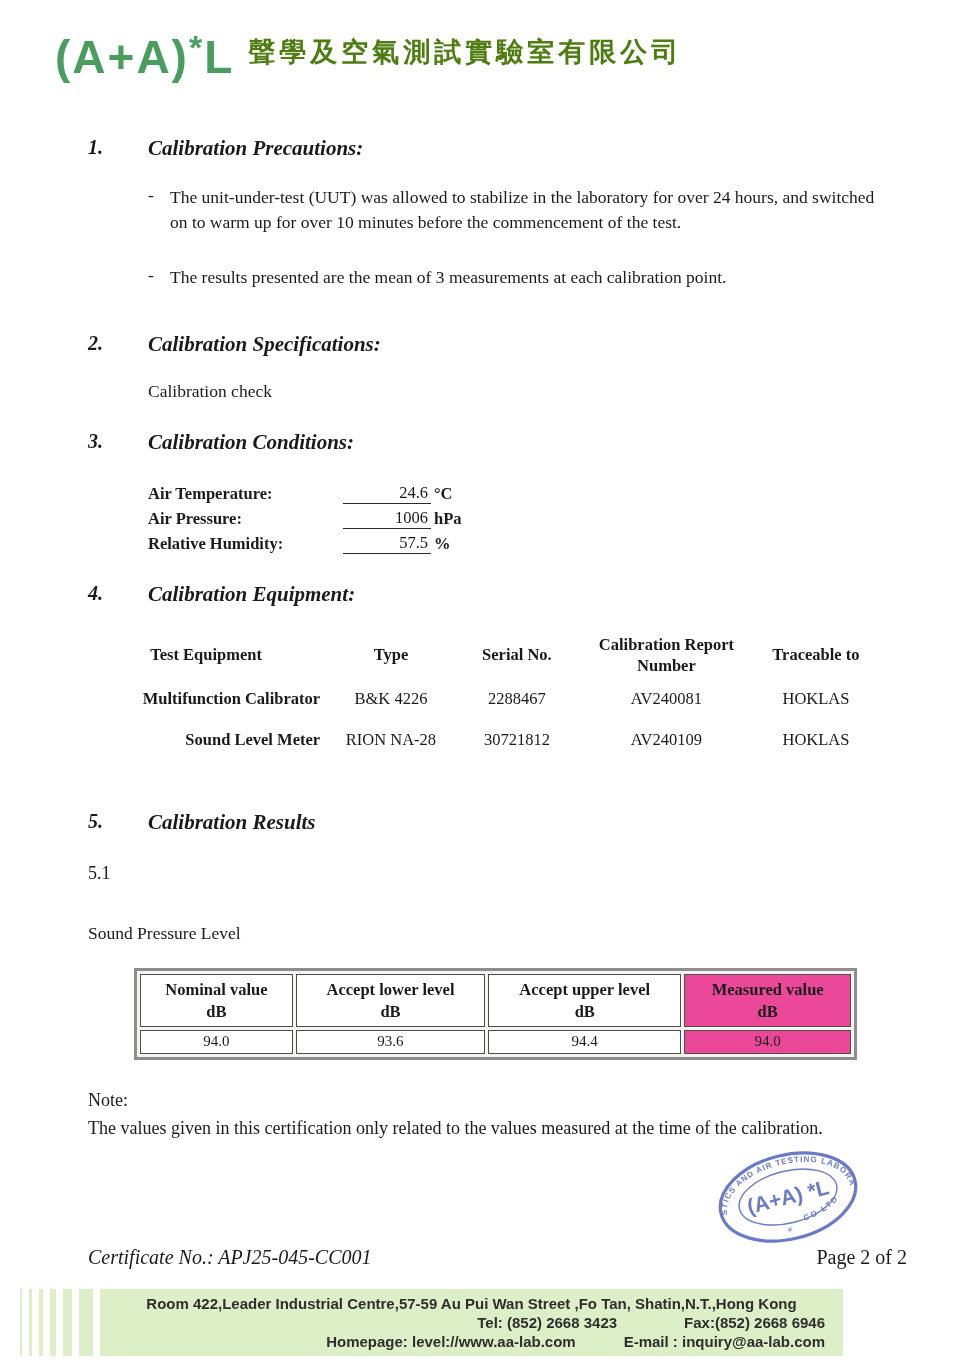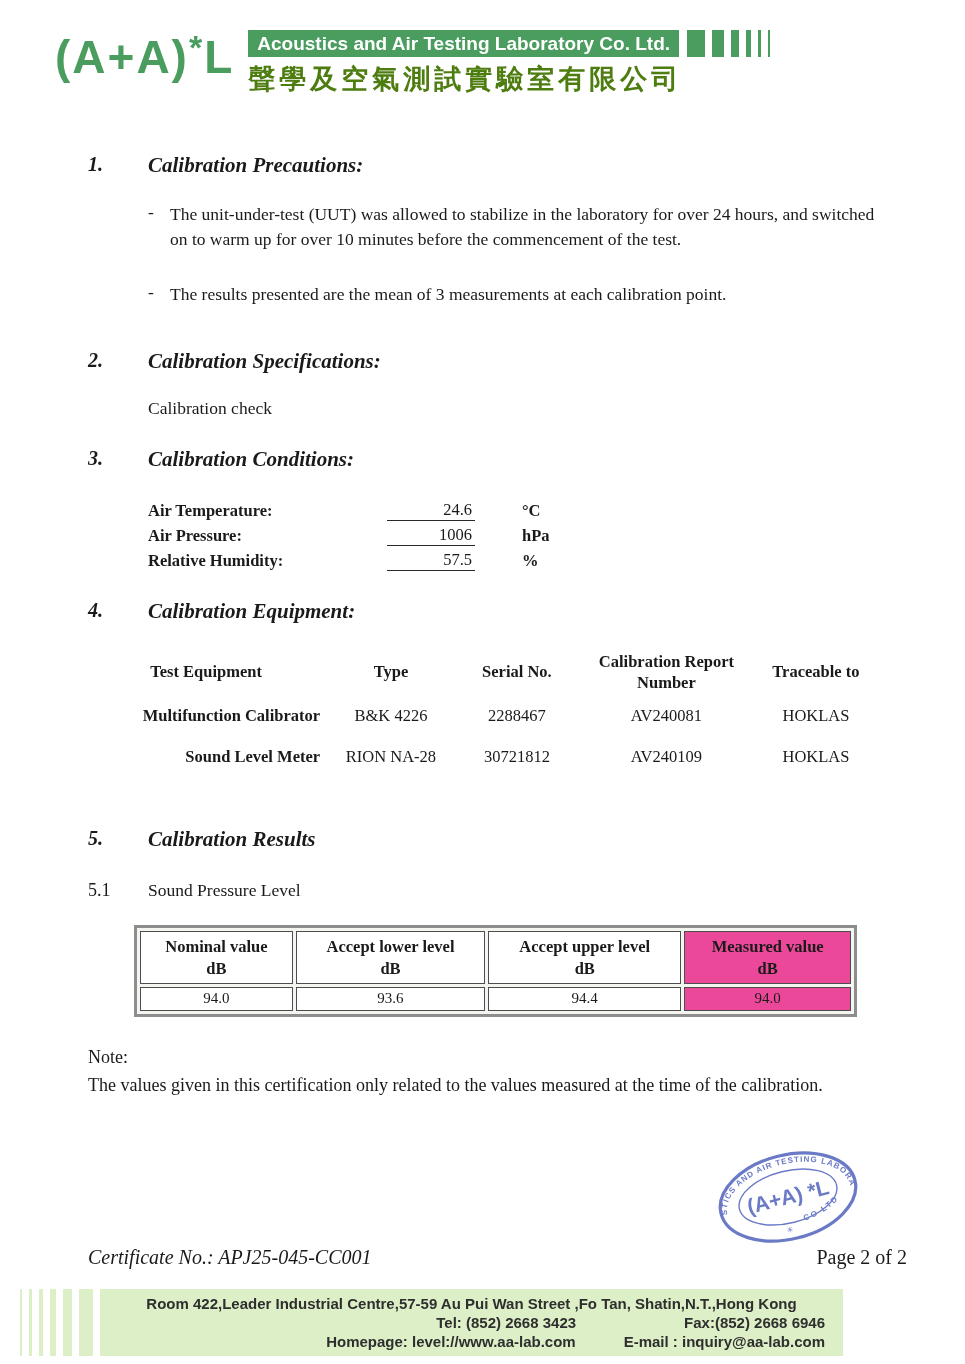--- a/index.html
+++ b/index.html
@@ -74,21 +74,21 @@
   .body-text { font-size: 17.5px; }
 
   .bullet-row { display: flex; padding-left: 60px; }
   .bullet-dash { flex: 0 0 22px; font-size: 17.5px; }
   .bullet-text { font-size: 17.5px; line-height: 1.45; }
 
   .indent { padding-left: 60px; }
 
   
   .cond-block { padding-left: 60px; }
-  .cond-row { display: flex; align-items: flex-end; height: 25px; font-size: 16.5px; gap: 44px; }
+  .cond-row { display: flex; align-items: flex-end; height: 25px; font-size: 16.5px; }
   .cond-label { width: 195px; font-weight: bold; }
   .cond-line {
     width: 88px;
     border-bottom: 1.3px solid #2a2a2a;
     text-align: right;
     padding-right: 3px;
     line-height: 1.15;
   }
   .cond-unit { font-weight: bold; margin-left: 3px; }
 
@@ -171,56 +171,45 @@
   .footer-main {
     background: #ddefc6;
     width: 766px;
     padding: 5px 14px 0 14px;
     font-family: "Liberation Sans", sans-serif;
     font-weight: bold;
     font-size: 15px;
     color: #2e2e2e;
   }
   .footer-line1 { text-align: center; line-height: 19px; }
-  .footer-line2 { display: flex; justify-content: flex-end; gap: 108px; line-height: 19px; padding-right: 4px; }
+  .footer-line2 { display: flex; justify-content: flex-end; gap: 67px; line-height: 19px; padding-right: 4px; }
   .footer-line3 { display: flex; justify-content: flex-end; gap: 48px; line-height: 19px; padding-right: 4px; }
 
   
   .mt-h1 { margin-top: 56px; }
   .mt-b1 { margin-top: 24px; }
   .mt-b2 { margin-top: 29px; }
   .mt-h2 { margin-top: 42px; }
   .mt-spec { margin-top: 24px; }
   .mt-h3 { margin-top: 28px; }
   .mt-cond { margin-top: 24px; }
   .mt-h4 { margin-top: 28px; }
   .mt-h5 { margin-top: 50px; }
-  .mt-sub { margin-top: 28px; }
+  .mt-sub { margin-top: 28px; flex-direction: column; }
   .mt-note { margin-top: 30px; }
   .mt-notetext { margin-top: 4px; }
 </style>
 </head>
 <body>
 
 <div class="page">
 
   <div class="header">
     <div class="logo"><span>(A+A)</span><span class="star">*</span><span>L</span></div>
     <div class="banner-group">
-      <div class="banner-row">
-        <div class="banner">Acoustics and Air Testing Laboratory Co. Ltd.</div>
-        <div class="hbars">
-          <div class="bar" style="width:18px"></div>
-          <div class="bar" style="width:12px"></div>
-          <div class="bar" style="width:8px"></div>
-          <div class="bar" style="width:5px"></div>
-          <div class="bar" style="width:3px"></div>
-          <div class="bar" style="width:2px"></div>
-        </div>
-      </div>
       <div class="company-zh">聲學及空氣測試實驗室有限公司</div>
     </div>
   </div>
 
   <div class="content">
 
     <div class="sec-row mt-h1">
       <div class="sec-num">1.</div>
       <div class="sec-title">Calibration Precautions:</div>
     </div>

